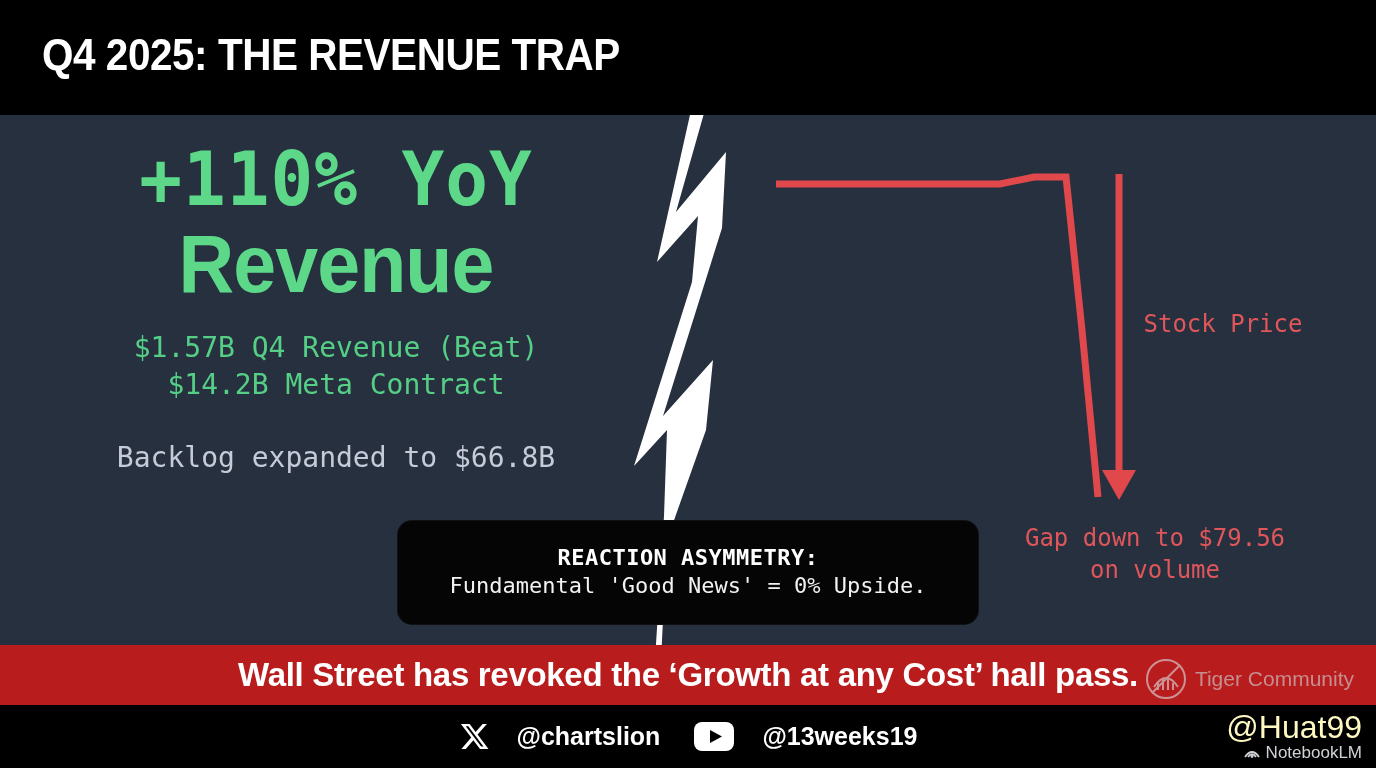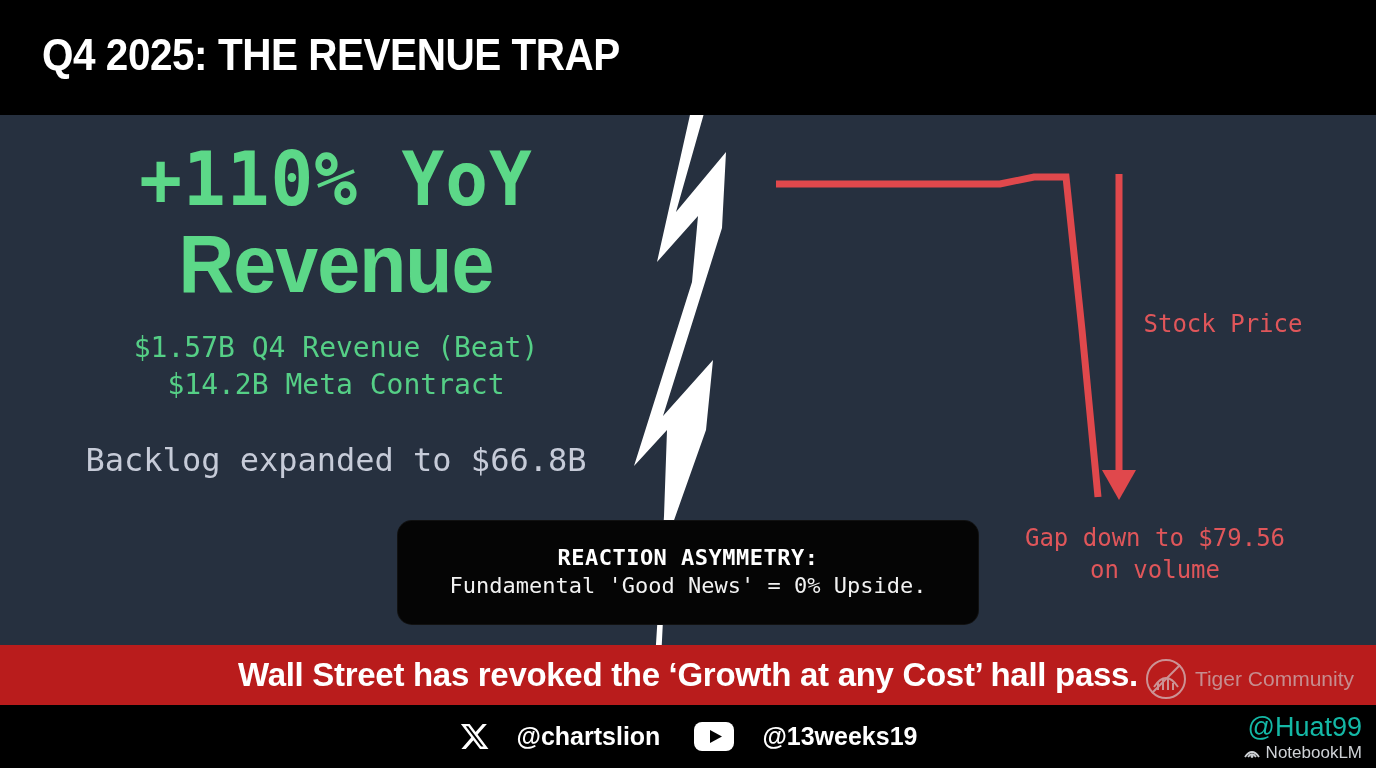--- a/index.html
+++ b/index.html
@@ -77,21 +77,21 @@
     font-family:"DejaVu Sans Mono","Liberation Mono",monospace;
     font-size:28px;
     line-height:37px;
     white-space:nowrap;
   }
   .sub-block{margin-top:22px;}
   .backlog-line{
     margin-top:38px;
     color:#c6cbd8;
     font-family:"DejaVu Sans Mono","Liberation Mono",monospace;
-    font-size:32px;
+    font-size:28px;
     white-space:nowrap;
   }
 
   
   #chart{
     position:absolute;left:740px;top:115px;width:636px;height:420px;
     z-index:4;
   }
   #chart svg{display:block;}
   .chart-label{
@@ -181,23 +181,23 @@
     font-family:"Liberation Sans",sans-serif;
     font-weight:bold;
     font-size:25px;
     white-space:nowrap;
   }
   #brand{
     position:absolute;right:14px;top:8px;
     text-align:right;
   }
   #brand-handle{
-    color:#14b8a6;
-    font-family:"Liberation Sans",sans-serif;
-    font-size:27px;
+    color:#fef9c3;
+    font-family:"Liberation Sans",sans-serif;
+    font-size:32px;
     line-height:28px;
     white-space:nowrap;
   }
   #brand-sub{
     display:flex;align-items:center;justify-content:flex-end;gap:5px;
     margin-top:2px;
   }
   #brand-sub-text{
     color:#cfd2d6;
     font-family:"Liberation Sans",sans-serif;

